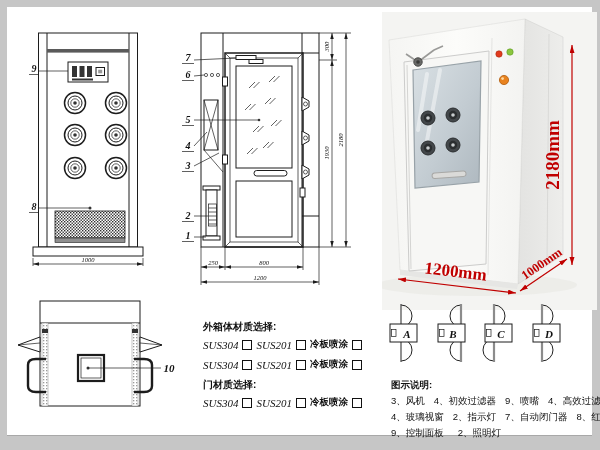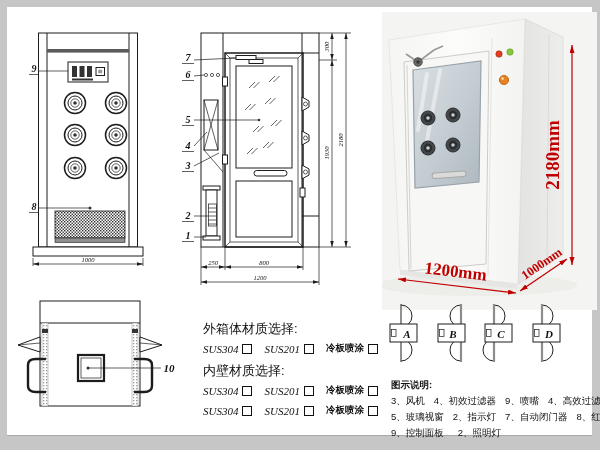--- a/index.html
+++ b/index.html
@@ -21,22 +21,22 @@
   .ldr{stroke:#1c1c1c;stroke-width:.7;fill:none;}
   .dim{stroke:#1c1c1c;stroke-width:.7;fill:none;}
   .arc{fill:none;stroke:#222;stroke-width:1;}
   .dline{stroke:#555;stroke-width:1.3;}
   .gline{stroke:#8c8c8c;stroke-width:2.2;}
   .rdim{fill:#c00000;font-family:"Liberation Serif",serif;font-weight:bold;}
   .rln{stroke:#c00000;stroke-width:1.2;fill:none;}
 
   
   .materials{left:196px;top:310px;width:186px;}
-  .mat-title{font-size:13px;font-weight:normal;margin:3px 0 4px;}
-  .mat-row{display:flex;align-items:center;gap:12px;margin:0 0 7px;}
+  .mat-title{font-size:10px;font-weight:bold;margin:3px 0 4px;}
+  .mat-row{display:flex;align-items:center;gap:4px;margin:0 0 7px;}
   .mat-opt{display:flex;align-items:center;gap:4px;font:italic 11px "Liberation Serif",serif;}
   .mat-opt.cn{font:9.5px "Liberation Sans",sans-serif;font-weight:bold;text-align:center;}
   .cb{display:inline-block;width:8px;height:8px;border:1.4px solid #111;background:#fff;}
 
   
   .legend{left:384px;top:372px;width:214px;}
   .legend-title{font-size:9.5px;font-weight:bold;margin-bottom:3px;}
   .legend-row{display:flex;gap:9px;margin-bottom:3px;font-size:9.5px;white-space:nowrap;}
 </style>
 </head>
@@ -368,37 +368,37 @@
               <span>SUS201</span>
               <span class="cb"></span>
             </span>
       <span class="mat-opt cn">
               <span>冷板喷涂</span>
               <span class="cb"></span>
             </span>
     </div>
   </div>
   <div class="mat-group">
-    <div class="mat-title">内壁材质选择:</div>
     <div class="mat-row">
       <span class="mat-opt">
               <span>SUS304</span>
               <span class="cb"></span>
             </span>
       <span class="mat-opt">
               <span>SUS201</span>
               <span class="cb"></span>
             </span>
       <span class="mat-opt cn">
               <span>冷板喷涂</span>
               <span class="cb"></span>
             </span>
     </div>
   </div>
   <div class="mat-group">
+    <div class="mat-title">门材质选择:</div>
     <div class="mat-row">
       <span class="mat-opt">
               <span>SUS304</span>
               <span class="cb"></span>
             </span>
       <span class="mat-opt">
               <span>SUS201</span>
               <span class="cb"></span>
             </span>
       <span class="mat-opt cn">
@@ -446,21 +446,21 @@
 
 <div class="abs legend">
   <div class="legend-title">图示说明:</div>
   <div class="legend-row">
     <span>3、风机</span>
     <span>4、初效过滤器</span>
     <span>9、喷嘴</span>
     <span>4、高效过滤器</span>
   </div>
   <div class="legend-row">
-    <span>5、玻璃视窗</span>
+    <span>4、玻璃视窗</span>
     <span>2、指示灯</span>
     <span>7、自动闭门器</span>
     <span>8、红外线感应器</span>
   </div>
   <div class="legend-row" style="gap:14px">
     <span>9、控制面板</span>
     <span>2、照明灯</span>
   </div>
 </div>
 

